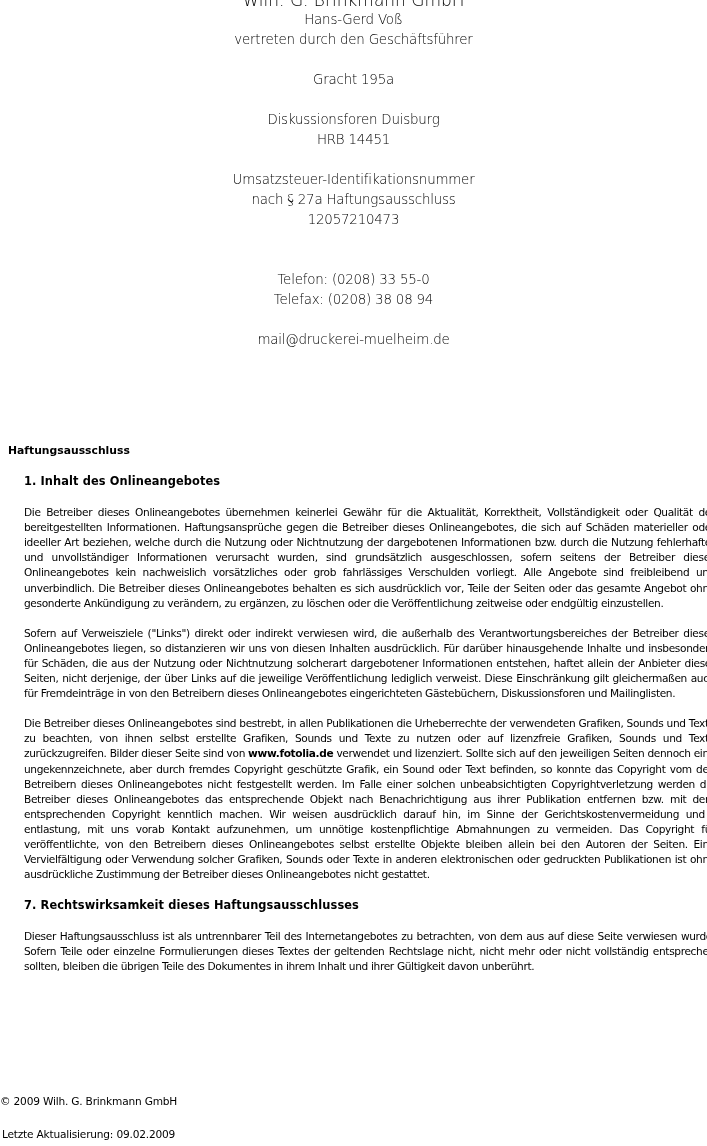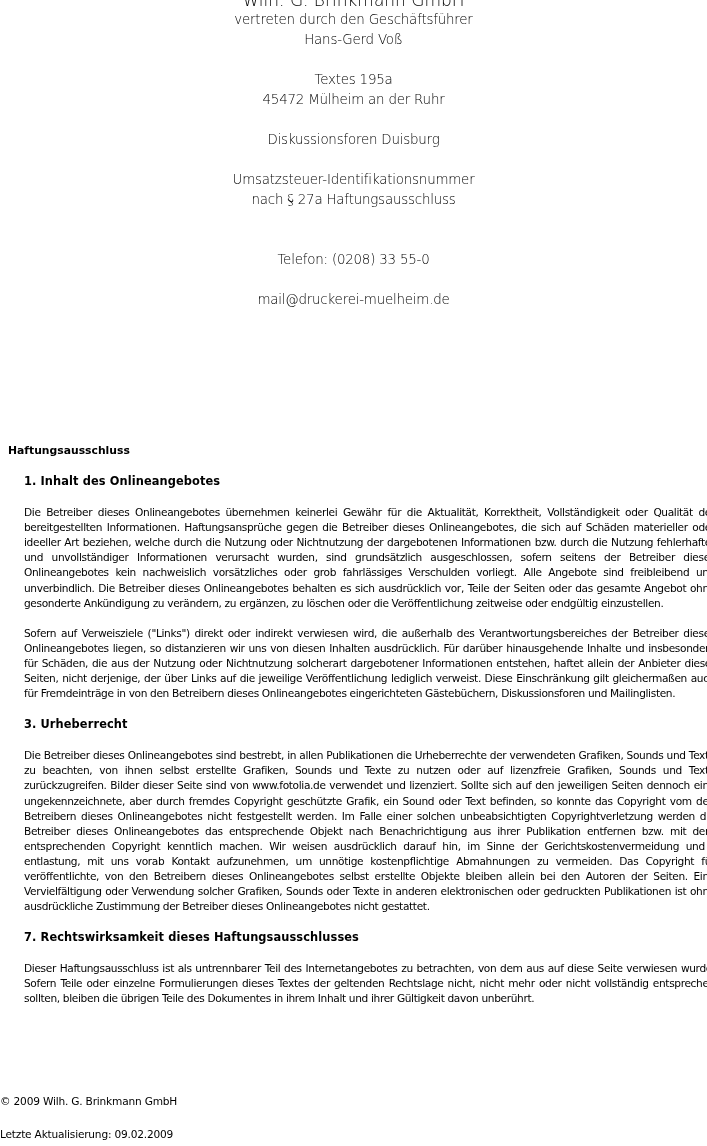--- a/index.html
+++ b/index.html
@@ -54,66 +54,68 @@
       font-weight: bold;
       line-height: 15px;
       letter-spacing: 0.1px;
     }
     .legal p {
       margin: 0 0 15px 16px;
       text-align: justify;
       font-weight: normal;
     }
     .legal .section { margin: 0; }
-    .legal b { font-weight: normal; }
+    .legal b { font-weight: bold; }
     .footer {
       position: absolute;
       left: 0;
       top: 1094px;
       font-size: 10.6px;
       line-height: 15px;
       letter-spacing: -0.2px;
+      text-align: center;
     }
     .footer .gap { height: 18px; }
   </style>
 </head>
 <body>
 
 <div class="imprint">
   <div class="company">Wilh. G. Brinkmann GmbH</div>
+  <div>Hans-Gerd Voß</div>
   <div>vertreten durch den Geschäftsführer</div>
-  <div>Hans-Gerd Voß</div>
   <div class="gap"></div>
-  <div>Textes 195a</div>
-  <div>45472 Mülheim an der Ruhr</div>
+  <div>Gracht 195a</div>
   <div class="gap"></div>
   <div>Diskussionsforen Duisburg</div>
+  <div>HRB 14451</div>
   <div class="gap"></div>
   <div>Umsatzsteuer-Identifikationsnummer</div>
   <div>nach § 27a Haftungsausschluss</div>
+  <div>12057210473</div>
   <div class="gap2"></div>
   <div>Telefon: (0208) 33 55-0</div>
+  <div>Telefax: (0208) 38 08 94</div>
   <div class="gap"></div>
   <div>mail@druckerei-muelheim.de</div>
 </div>
 
 <div class="legal">
   <div class="main-title">Haftungsausschluss</div>
 
   <div class="section">
     <h3>1. Inhalt des Onlineangebotes</h3>
     <p>Die Betreiber dieses Onlineangebotes übernehmen keinerlei Gewähr für die Aktualität, Korrektheit, Vollständigkeit oder Qualität der bereitgestellten Informationen. Haftungsansprüche gegen die Betreiber dieses Onlineangebotes, die sich auf Schäden materieller oder ideeller Art beziehen, welche durch die Nutzung oder Nichtnutzung der dargebotenen Informationen bzw. durch die Nutzung fehlerhafter und unvollständiger Informationen verursacht wurden, sind grundsätzlich ausgeschlossen, sofern seitens der Betreiber dieses Onlineangebotes kein nachweislich vorsätzliches oder grob fahrlässiges Verschulden vorliegt. Alle Angebote sind freibleibend und unverbindlich. Die Betreiber dieses Onlineangebotes behalten es sich ausdrücklich vor, Teile der Seiten oder das gesamte Angebot ohne gesonderte Ankündigung zu verändern, zu ergänzen, zu löschen oder die Veröffentlichung zeitweise oder endgültig einzustellen.</p>
   </div>
 
   <div class="section">
     <p>Sofern auf Verweisziele ("Links") direkt oder indirekt verwiesen wird, die außerhalb des Verantwortungsbereiches der Betreiber dieses Onlineangebotes liegen, so distanzieren wir uns von diesen Inhalten ausdrücklich. Für darüber hinausgehende Inhalte und insbesondere für Schäden, die aus der Nutzung oder Nichtnutzung solcherart dargebotener Informationen entstehen, haftet allein der Anbieter dieser Seiten, nicht derjenige, der über Links auf die jeweilige Veröffentlichung lediglich verweist. Diese Einschränkung gilt gleichermaßen auch für Fremdeinträge in von den Betreibern dieses Onlineangebotes eingerichteten Gästebüchern, Diskussionsforen und Mailinglisten.</p>
   </div>
 
   <div class="section">
-    <h3>3. Urheberrecht</h3>
     <p><span>Die Betreiber dieses Onlineangebotes sind bestrebt, in allen Publikationen die Urheberrechte der verwendeten Grafiken, Sounds und Texte zu beachten, von ihnen selbst erstellte Grafiken, Sounds und Texte zu nutzen oder auf lizenzfreie Grafiken, Sounds und Texte zurückzugreifen. Bilder dieser Seite sind von </span><b>www.fotolia.de</b><span> verwendet und lizenziert. Sollte sich auf den jeweiligen Seiten dennoch eine ungekennzeichnete, aber durch fremdes Copyright geschützte Grafik, ein Sound oder Text befinden, so konnte das Copyright vom den Betreibern dieses Onlineangebotes nicht festgestellt werden. Im Falle einer solchen unbeabsichtigten Copyrightverletzung werden die Betreiber dieses Onlineangebotes das entsprechende Objekt nach Benachrichtigung aus ihrer Publikation entfernen bzw. mit dem entsprechenden Copyright kenntlich machen. Wir weisen ausdrücklich darauf hin, im Sinne der Gerichtskostenvermeidung und -entlastung, mit uns vorab Kontakt aufzunehmen, um unnötige kostenpflichtige Abmahnungen zu vermeiden. Das Copyright für veröffentlichte, von den Betreibern dieses Onlineangebotes selbst erstellte Objekte bleiben allein bei den Autoren der Seiten. Eine Vervielfältigung oder Verwendung solcher Grafiken, Sounds oder Texte in anderen elektronischen oder gedruckten Publikationen ist ohne ausdrückliche Zustimmung der Betreiber dieses Onlineangebotes nicht gestattet.</span></p>
   </div>
 
   <div class="section">
     <h3>7. Rechtswirksamkeit dieses Haftungsausschlusses</h3>
     <p>Dieser Haftungsausschluss ist als untrennbarer Teil des Internetangebotes zu betrachten, von dem aus auf diese Seite verwiesen wurde. Sofern Teile oder einzelne Formulierungen dieses Textes der geltenden Rechtslage nicht, nicht mehr oder nicht vollständig entsprechen sollten, bleiben die übrigen Teile des Dokumentes in ihrem Inhalt und ihrer Gültigkeit davon unberührt.</p>
   </div>
 </div>
 
 <div class="footer">

